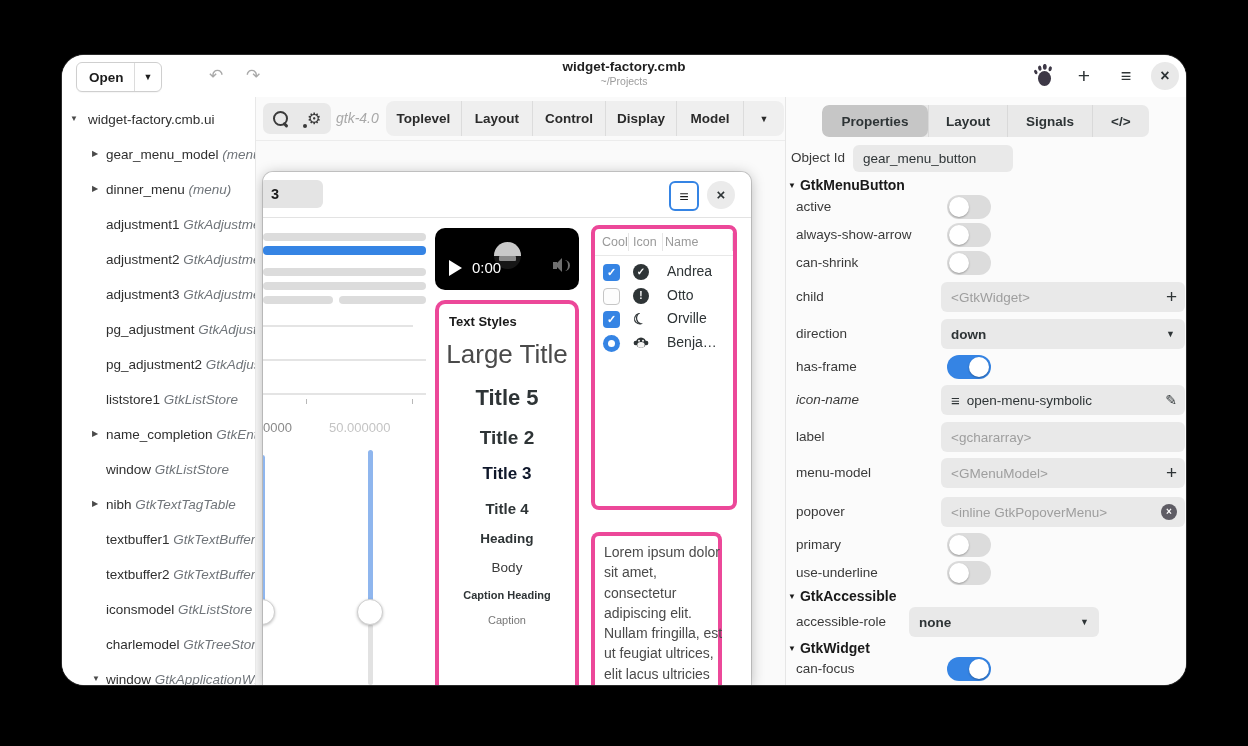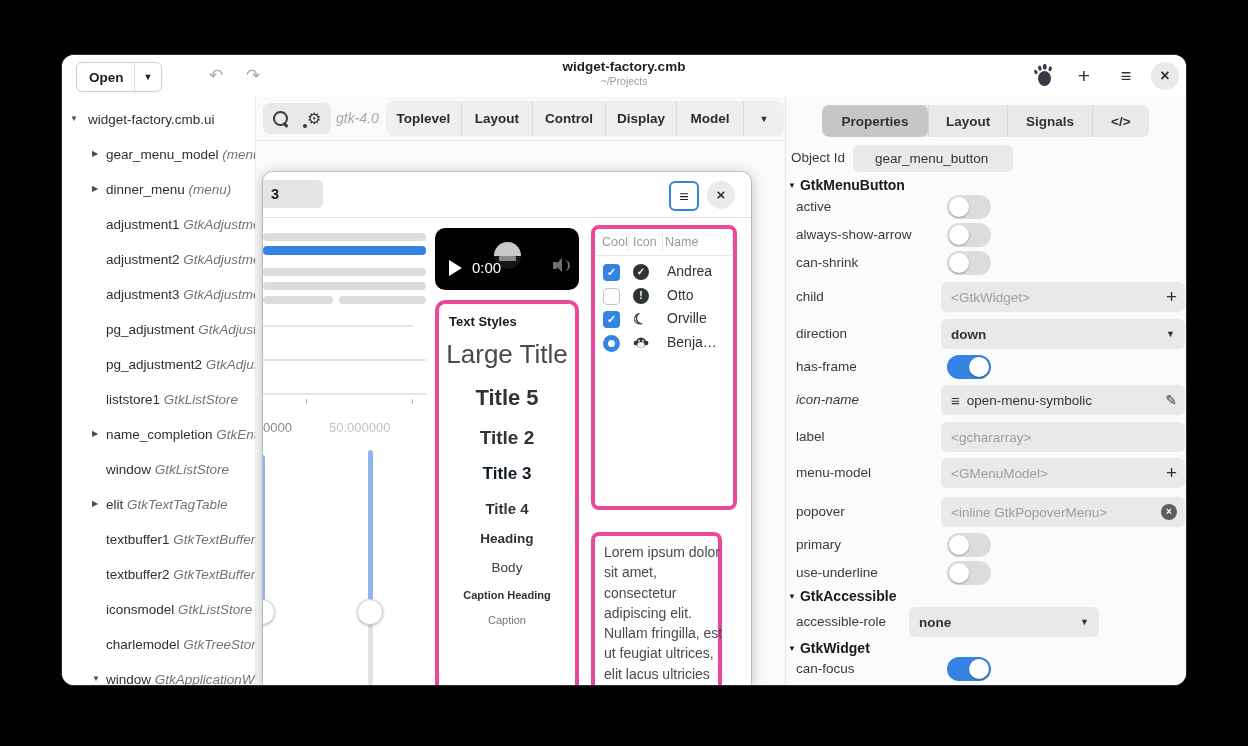--- a/index.html
+++ b/index.html
@@ -1,19 +1,19 @@
 <!DOCTYPE html>
 <html style="--accent: #3584e4;"><head>
 <meta charset="utf-8">
 <style>
   html,body{margin:0;padding:0;background:#000;}
   body{width:1248px;height:746px;position:relative;font-family:"Liberation Sans",sans-serif;
        -webkit-font-smoothing:antialiased;overflow:hidden;}
   #app{position:absolute;left:62px;top:55px;width:1124px;height:630px;background:#ffffff;
-       border-radius:12px;overflow:hidden;box-shadow:0 0 0 1px #2a2a2a;}
+       border-radius:22px;overflow:hidden;box-shadow:0 0 0 1px #2a2a2a;}
   
   #headerbar{position:absolute;left:0;top:0;width:100%;height:42px;background:#ffffff;border-bottom:1px solid #e6e6e6;}
   .open-btn{position:absolute;left:14px;top:7px;height:28px;background:#fff;border:1px solid #cfcfcf;
             border-radius:6px;display:flex;align-items:center;box-shadow:0 1px 1px rgba(0,0,0,.04);}
   .open-btn .lbl{padding:0 10px 0 12px;font-size:13.5px;font-weight:700;color:#1c1c1c;}
   .open-btn .sep{width:1px;height:100%;background:#dcdcdc;}
   .open-btn .arr{padding:0 9px;font-size:9px;color:#1c1c1c;}
   .hist-ico{position:absolute;top:8px;width:26px;height:26px;text-align:center;line-height:26px;
             font-size:17px;color:#a9a9a9;}
   .title-box{position:absolute;left:0;top:4px;width:100%;text-align:center;pointer-events:none;}
@@ -108,21 +108,21 @@
   #proppanel{position:absolute;left:723px;top:42px;width:401px;height:588px;background:#fbfbfb;
              border-left:1px solid #e6e6e6;overflow:hidden;}
   #tabs{position:absolute;left:36px;top:8px;width:327px;height:32px;background:#e9e9e9;border-radius:7px;
         display:flex;overflow:hidden;}
   .tab{height:100%;display:flex;align-items:center;justify-content:center;font-size:13.5px;font-weight:700;
        color:#2e3436;border-left:1px solid #d9d9d9;}
   .tab:first-child{border-left:none;}
   .tab.active{background:#c6c6c6;border-radius:7px;}
   .objid-lbl{position:absolute;left:5px;top:46px;height:30px;line-height:30px;font-size:13.5px;color:#3a3a3a;}
   .objid-input{position:absolute;left:67px;top:48px;width:160px;height:27px;background:#e9e9e9;border-radius:6px;
-               line-height:27px;padding-left:22px;font-size:13.5px;color:#2e3436;box-sizing:border-box;}
+               line-height:27px;padding-left:10px;font-size:13.5px;color:#2e3436;box-sizing:border-box;}
   .sec-hdr{position:absolute;left:2px;height:22px;line-height:22px;white-space:nowrap;}
   .sec-hdr .exp{font-size:8px;color:#1a1a1a;vertical-align:2px;}
   .sec-hdr .tt{font-size:14px;font-weight:700;color:#1a1a1a;margin-left:4px;}
   .prow{position:absolute;left:0;width:401px;height:30px;}
   .prow .plabel{position:absolute;left:10px;top:0;height:30px;line-height:30px;font-size:13.5px;color:#3a3a3a;white-space:nowrap;}
   .prow .plabel.it{font-style:italic;}
   .toggle{position:absolute;left:161px;top:3px;width:44px;height:24px;border-radius:12px;background:#dcdcdc;}
   .toggle .knob{position:absolute;top:2px;width:20px;height:20px;border-radius:50%;background:#fff;
                 box-shadow:0 1px 2px rgba(0,0,0,.3);left:2px;}
   .toggle.on{background:#3584e4;}
@@ -206,21 +206,21 @@
       </div>
       <div class="tree-item" style="top: 326px;">
         <span class="exp" style="left: 30px;">▶</span>
         <span class="txt u" style="left: 44px;"><span class="nm">name_completion</span><span class="ty"> GtkEntryCompletion</span></span>
       </div>
       <div class="tree-item" style="top: 361px;">
         <span class="txt u" style="left: 44px;"><span class="nm">window</span><span class="ty"> GtkListStore</span></span>
       </div>
       <div class="tree-item" style="top: 396px;">
         <span class="exp" style="left: 30px;">▶</span>
-        <span class="txt" style="left: 44px;"><span class="nm">elit</span><span class="ty"> GtkTextTagTable</span></span>
+        <span class="txt" style="left: 44px;"><span class="nm">nibh</span><span class="ty"> GtkTextTagTable</span></span>
       </div>
       <div class="tree-item" style="top: 431px;">
         <span class="txt" style="left: 44px;"><span class="nm">textbuffer1</span><span class="ty"> GtkTextBuffer</span></span>
       </div>
       <div class="tree-item" style="top: 466px;">
         <span class="txt" style="left: 44px;"><span class="nm">textbuffer2</span><span class="ty"> GtkTextBuffer</span></span>
       </div>
       <div class="tree-item" style="top: 501px;">
         <span class="txt u" style="left: 44px;"><span class="nm">iconsmodel</span><span class="ty"> GtkListStore</span></span>
       </div>

